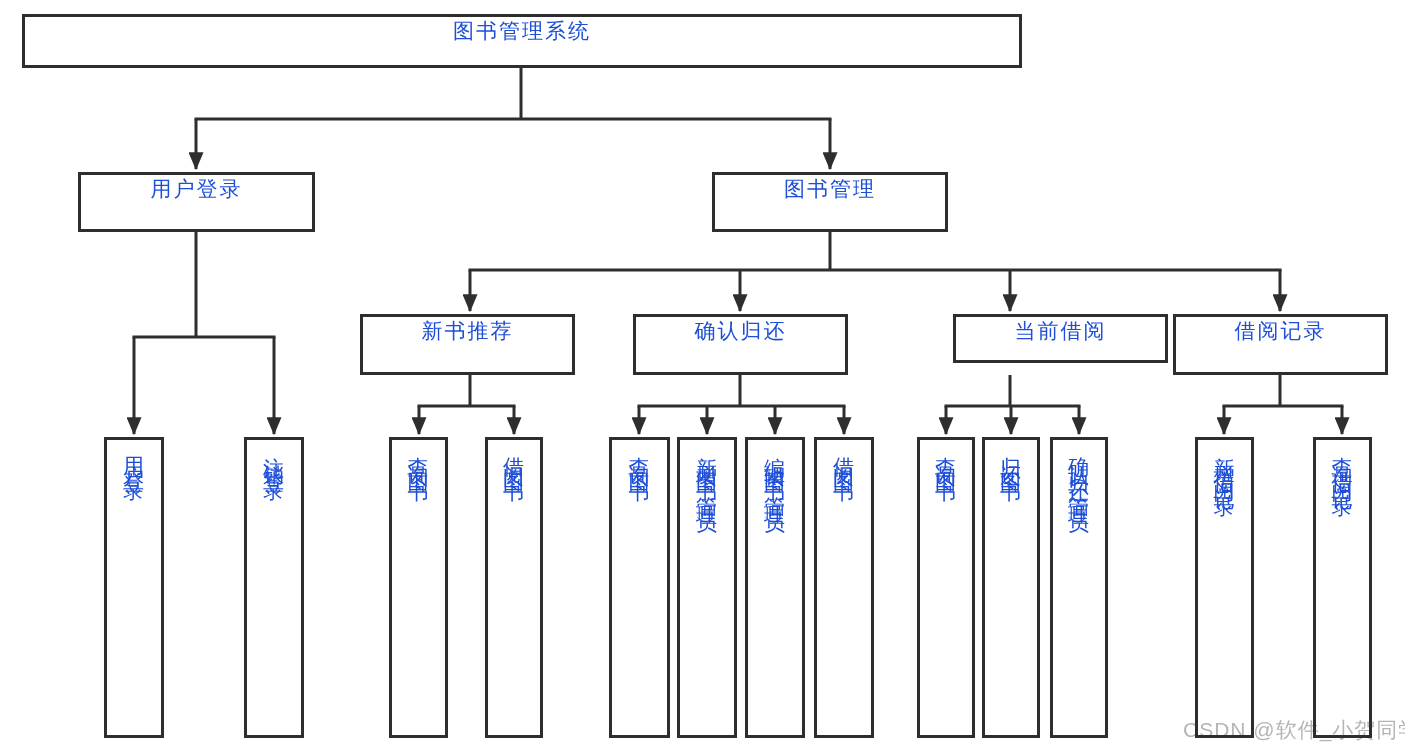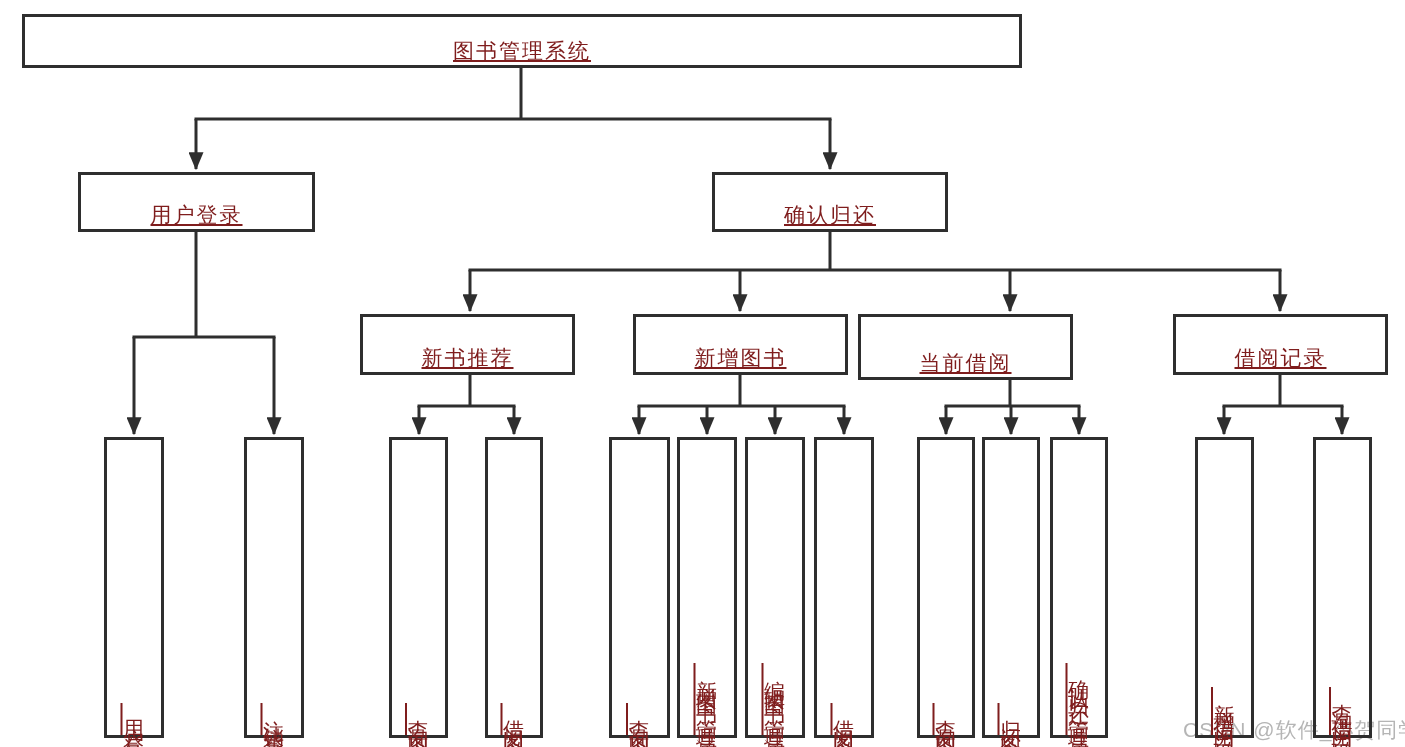--- a/index.html
+++ b/index.html
@@ -3,21 +3,21 @@
 <meta charset="utf-8">
 <style>
   html,body{margin:0;padding:0;}
   body{
     width:1405px;height:747px;position:relative;background:#ffffff;
     font-family:"Liberation Sans","DejaVu Sans",sans-serif;overflow:hidden;
   }
   #wires{position:absolute;left:0;top:0;width:1405px;height:747px;}
   .node{
     position:absolute;box-sizing:border-box;border:3px solid #2e2e2e;background:#ffffff;
-    display:flex;align-items:flex-end;justify-content:center;color:#7f1d1d;text-decoration:underline;
+    display:flex;align-items:flex-start;justify-content:center;color:#1d4ed8;
   }
   .node span{font-size:21px;white-space:nowrap;}
   .hlabel{letter-spacing:2px;}
   .leaf{top:437px;height:301px;}
   .vtext{
     writing-mode:vertical-rl;text-orientation:mixed;
     font-size:21px;letter-spacing:8px;line-height:1;
   }
   .watermark{
     position:absolute;left:1183px;top:716px;font-size:21px;color:#b5b5b5;
@@ -68,30 +68,30 @@
 </svg>
 
 <div class="node" style="left:22px;top:14px;width:1000px;height:54px">
   <span class="hlabel">图书管理系统</span>
 </div>
 
 <div class="node" style="left:78px;top:172px;width:237px;height:60px">
   <span class="hlabel">用户登录</span>
 </div>
 <div class="node" style="left:712px;top:172px;width:236px;height:60px">
-  <span class="hlabel">确认归还</span>
+  <span class="hlabel">图书管理</span>
 </div>
 
 <div class="node" style="left:360px;top:314px;width:215px;height:61px">
   <span class="hlabel">新书推荐</span>
 </div>
 <div class="node" style="left:633px;top:314px;width:215px;height:61px">
-  <span class="hlabel">新增图书</span>
+  <span class="hlabel">确认归还</span>
 </div>
-<div class="node" style="left:858px;top:314px;width:215px;height:66px">
+<div class="node" style="left:953px;top:314px;width:215px;height:49px">
   <span class="hlabel">当前借阅</span>
 </div>
 <div class="node" style="left:1173px;top:314px;width:215px;height:61px">
   <span class="hlabel">借阅记录</span>
 </div>
 
 <div class="node leaf" style="left:104px;width:60px">
   <span class="vtext">用户登录</span>
 </div>
 <div class="node leaf" style="left:244px;width:60px">

